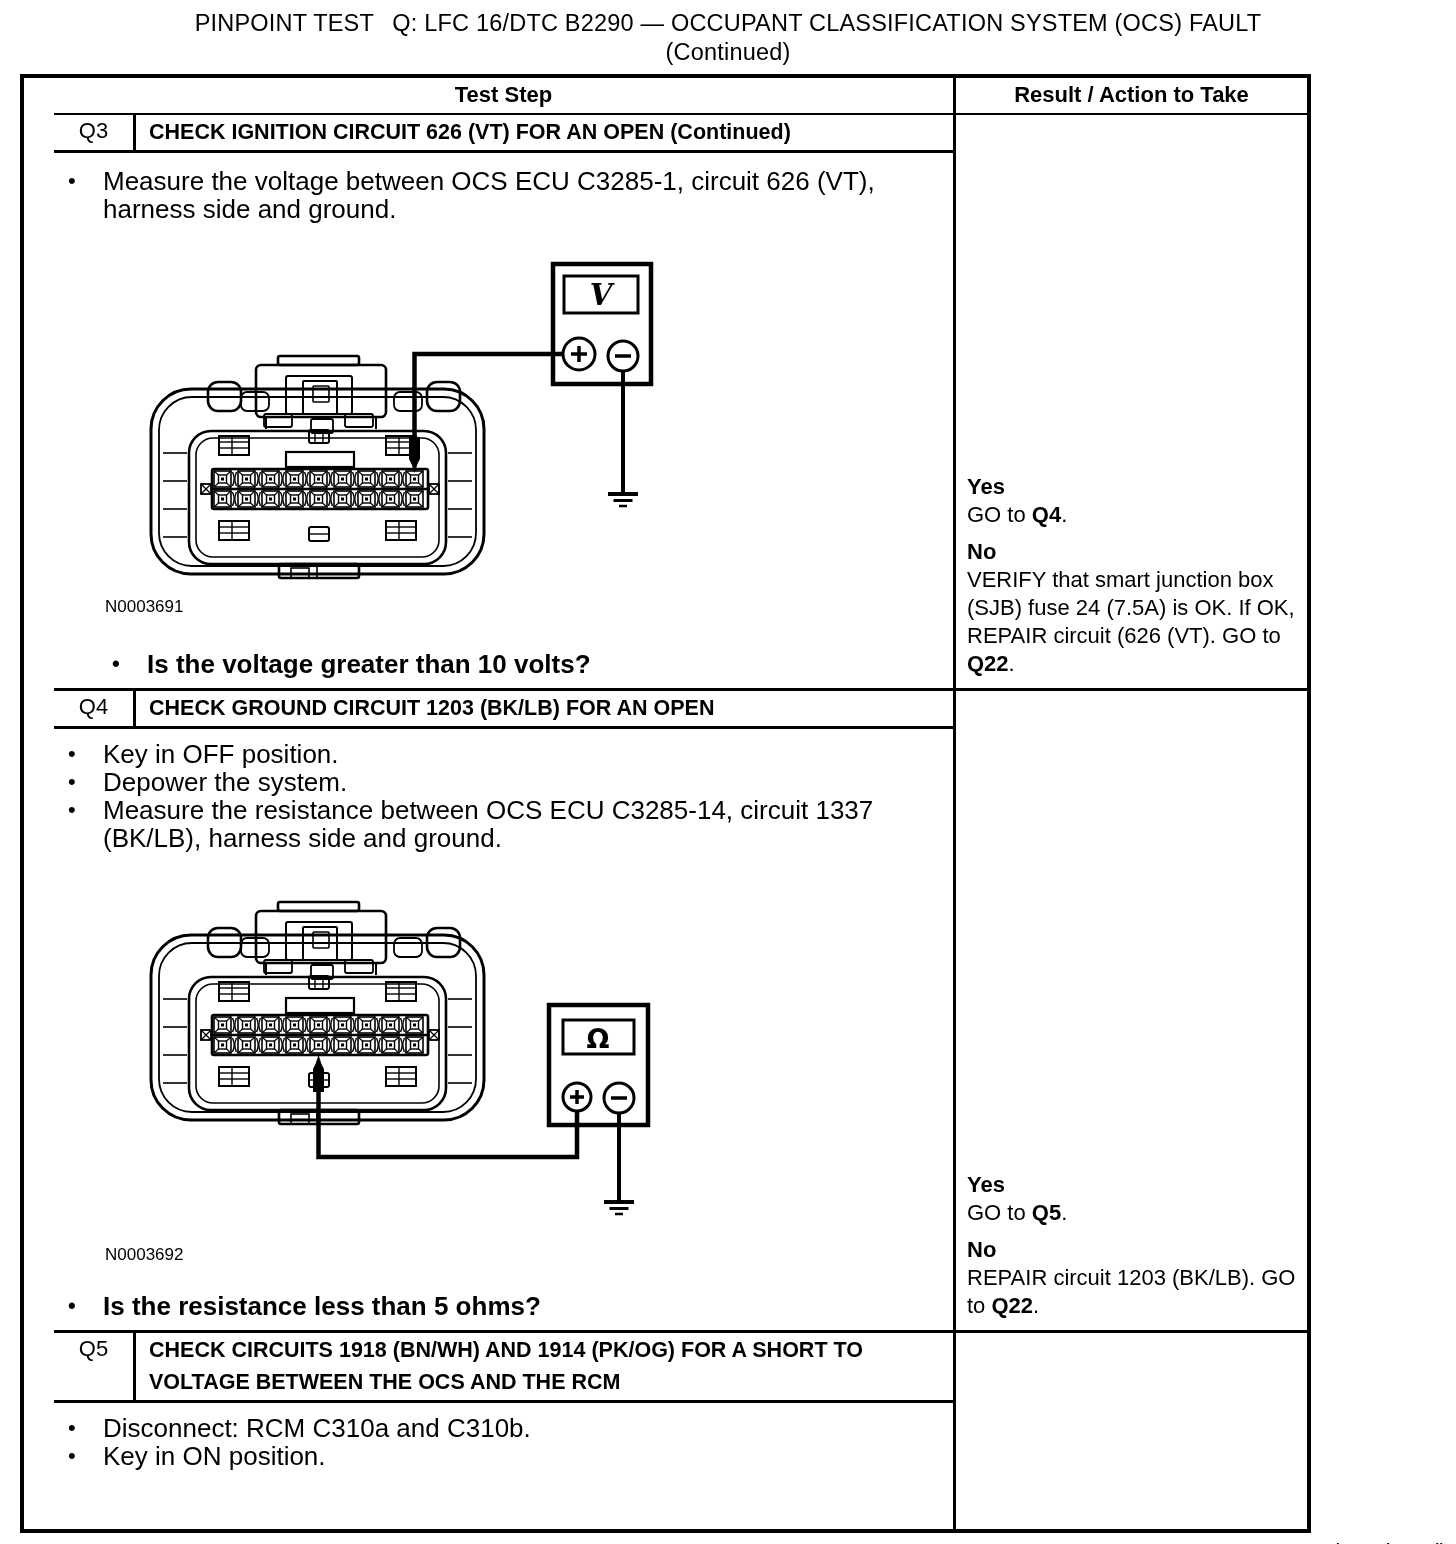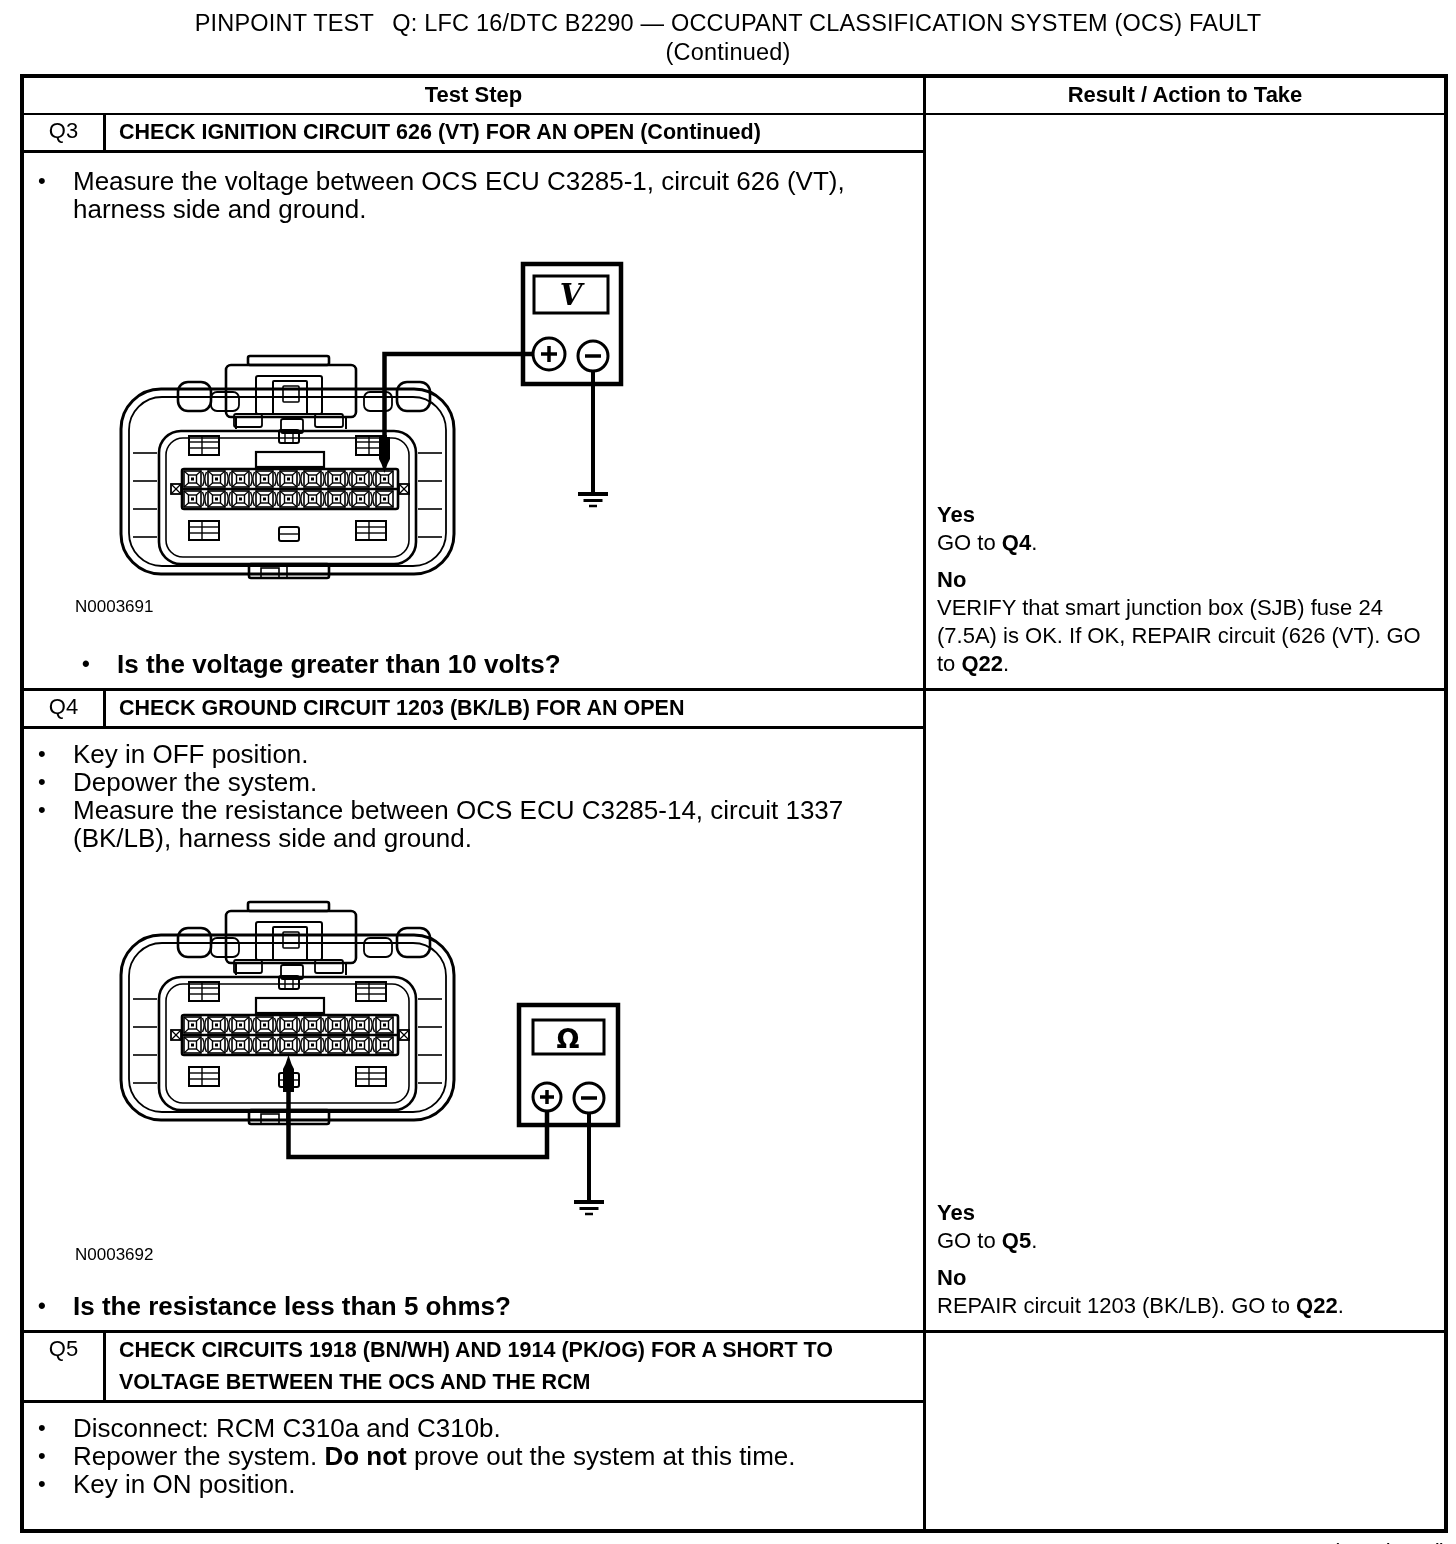--- a/index.html
+++ b/index.html
@@ -3,21 +3,21 @@
 <meta charset="utf-8">
 <style>
   * { margin:0; padding:0; box-sizing:border-box; }
   html,body { background:#ffffff; }
   body {
     width:1456px; height:1544px; position:relative; overflow:hidden;
     font-family:"Liberation Sans", sans-serif; color:#000;
     -webkit-font-smoothing:antialiased;
   }
   .page-title { text-align:center; padding-top:9px; font-weight:normal; font-size:23.5px; line-height:29px; letter-spacing:0.2px; }
-  .doc-table { margin:7px 8px 0 20px; width:1428px; border:4px solid #000; }
+  .doc-table { margin:7px 8px 0 20px; width:1291px; border:4px solid #000;padding-left:30px; }
   .thead { display:grid; grid-template-columns:899px 1fr; border-bottom:2.5px solid #000; }
   .thead .th { font-weight:bold; font-size:22px; text-align:center; padding:4px 0 5px 0; }
   .thead .th.right { border-left:3px solid #000; }
   .step-row { display:grid; grid-template-columns:899px 1fr; border-top:3px solid #000; }
   .step-row:first-of-type, .step-row.no-top { border-top:none; }
   .result-cell { border-left:3px solid #000; display:flex; flex-direction:column; justify-content:flex-end; padding:0 8px 10px 11px; font-size:22px; line-height:28px; }
   .res-label { font-weight:bold; }
   .res-no-label { margin-top:9px; }
   .step-head { display:grid; grid-template-columns:82px 1fr; border-bottom:3px solid #000; min-height:34px; }
   .step-num { border-right:3px solid #000; font-weight:normal; font-size:22px; text-align:center; padding-top:3px; }
@@ -601,21 +601,20 @@
 
   <div class="step-row">
     <div class="step-left">
       <div class="step-head">
         <div class="step-num">Q5</div>
         <div class="step-title">CHECK CIRCUITS 1918 (BN/WH) AND 1914 (PK/OG) FOR A SHORT TO VOLTAGE BETWEEN THE OCS AND THE RCM</div>
       </div>
       <div class="step-content q5">
         <ul class="bullets">
           <li><span>Disconnect: RCM C310a and C310b.</span></li>
-          <li><span>Repower the system. </span><b>Do not</b><span> prove out the system at this time.</span></li>
           <li><span>Key in ON position.</span></li>
         </ul>
       </div>
     </div>
     <div class="result-cell"></div>
   </div>
 
 </div>
 
 <div class="footer-continued">(Continued)</div>

